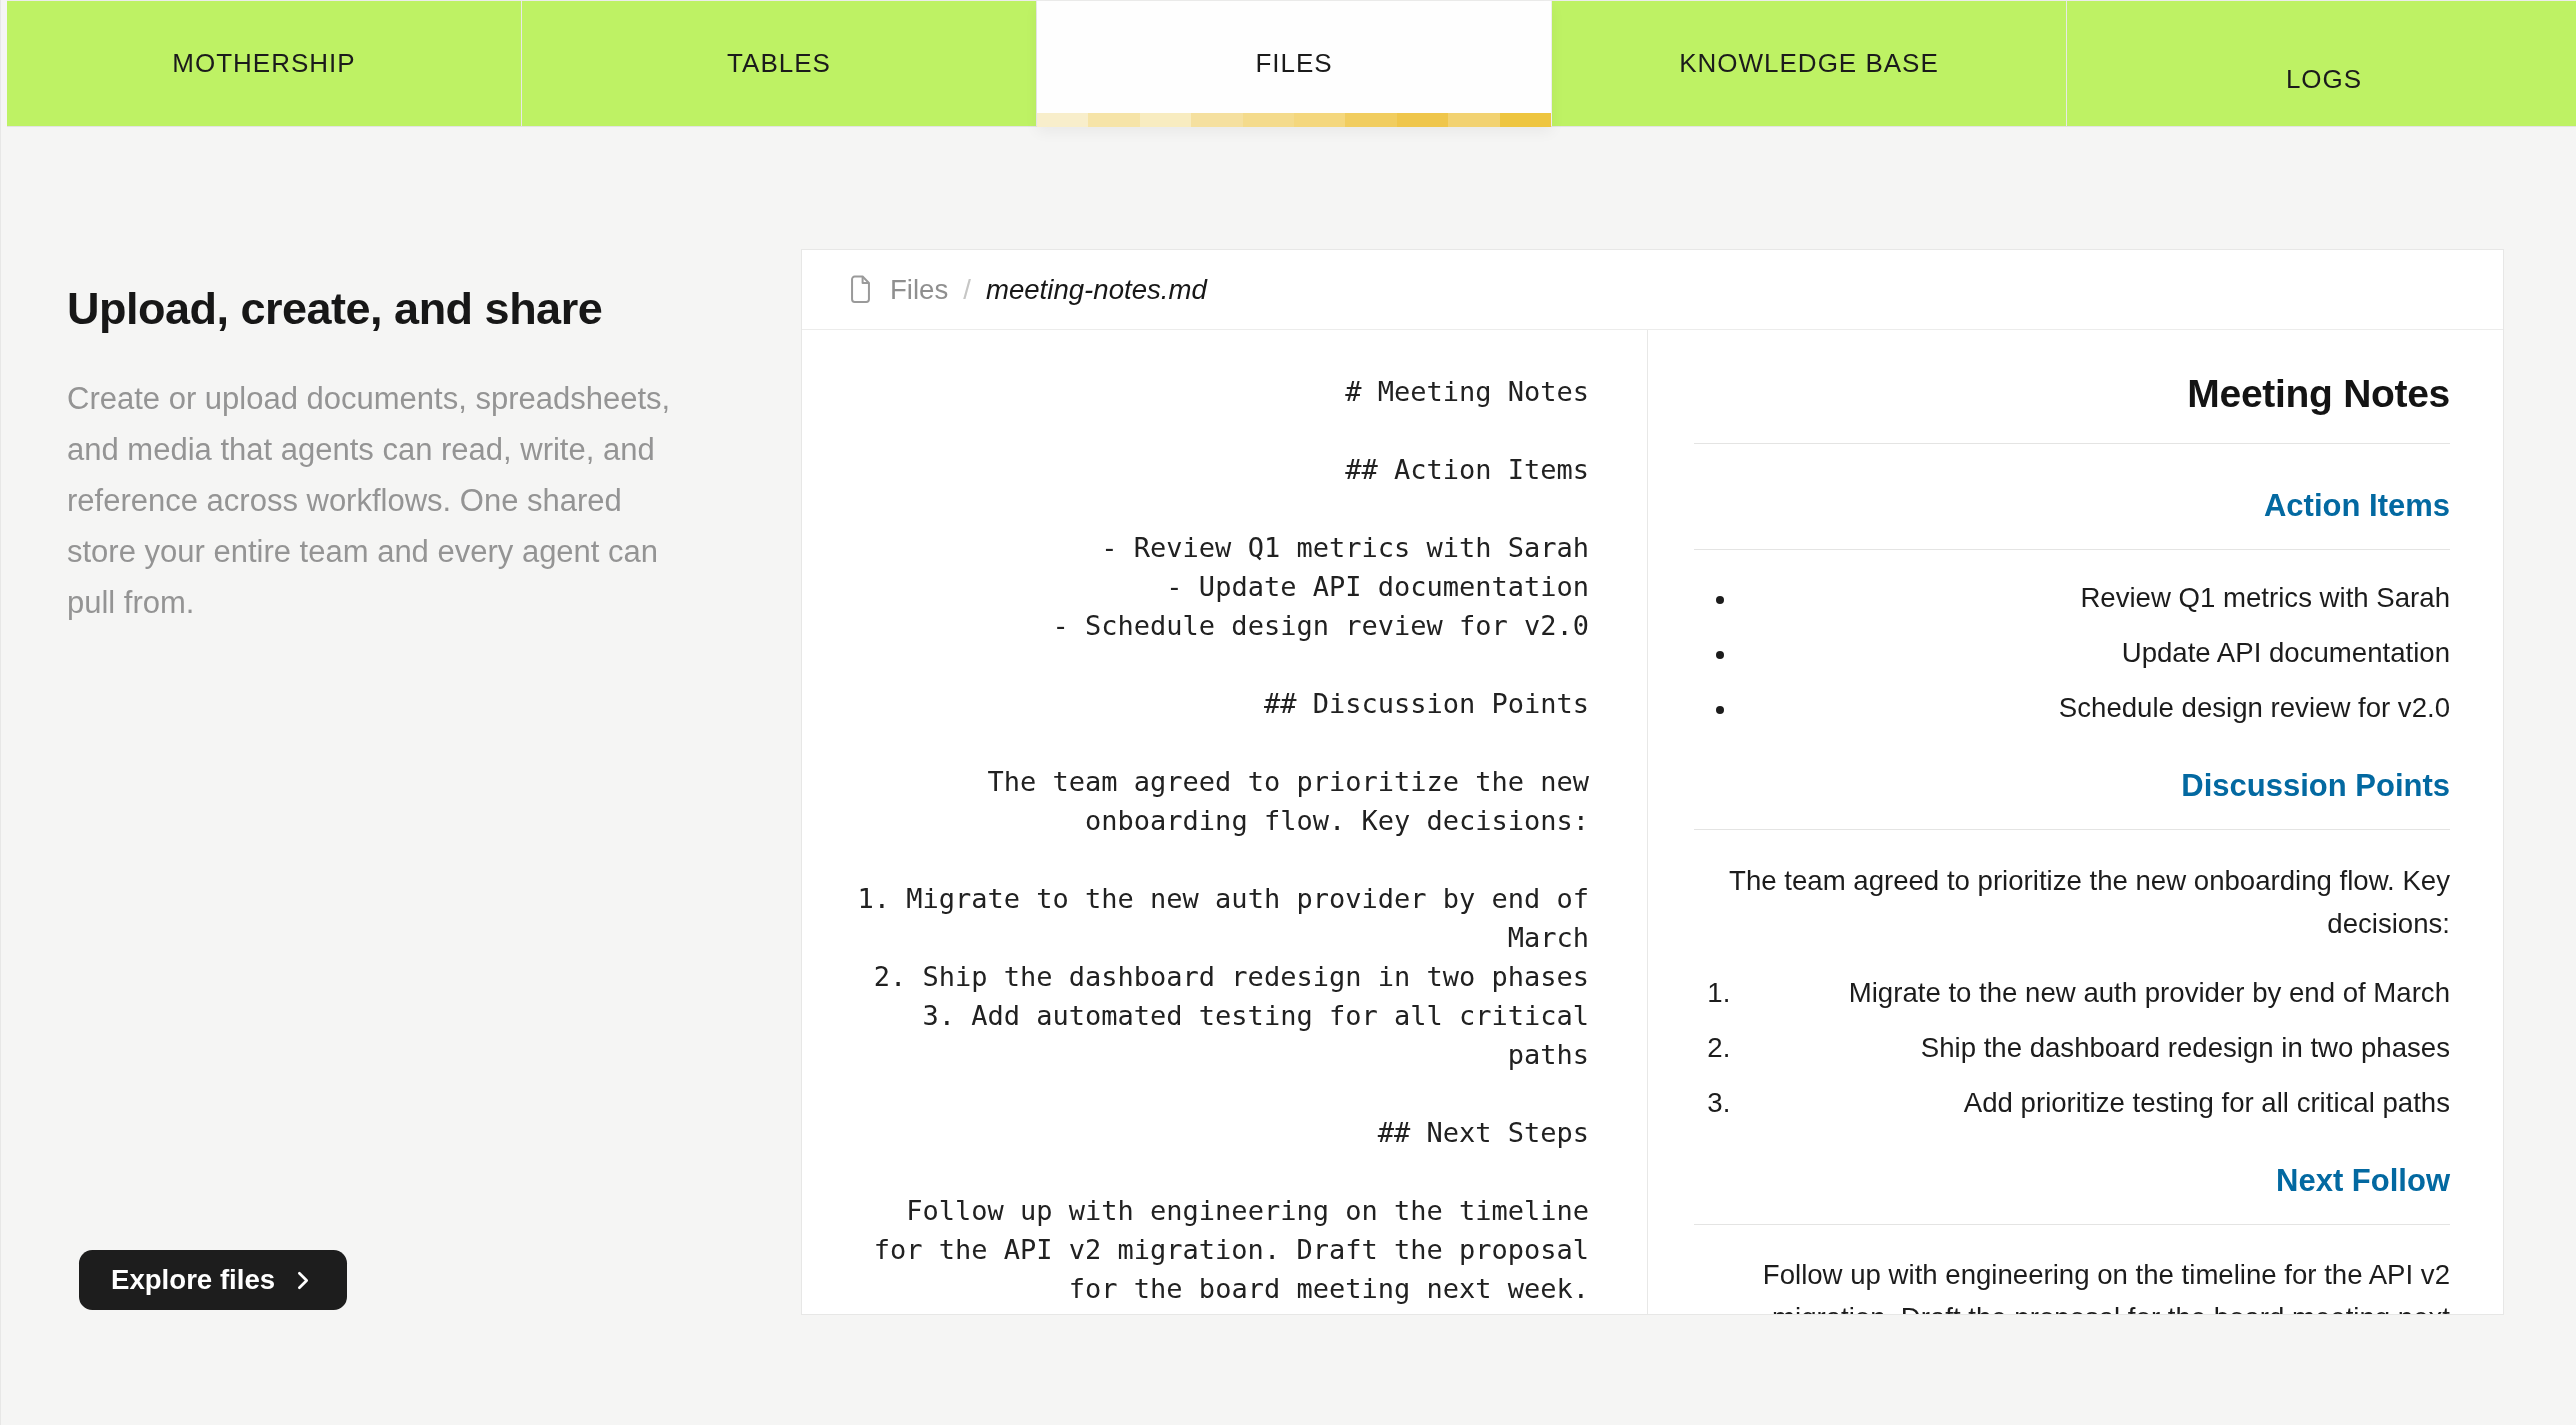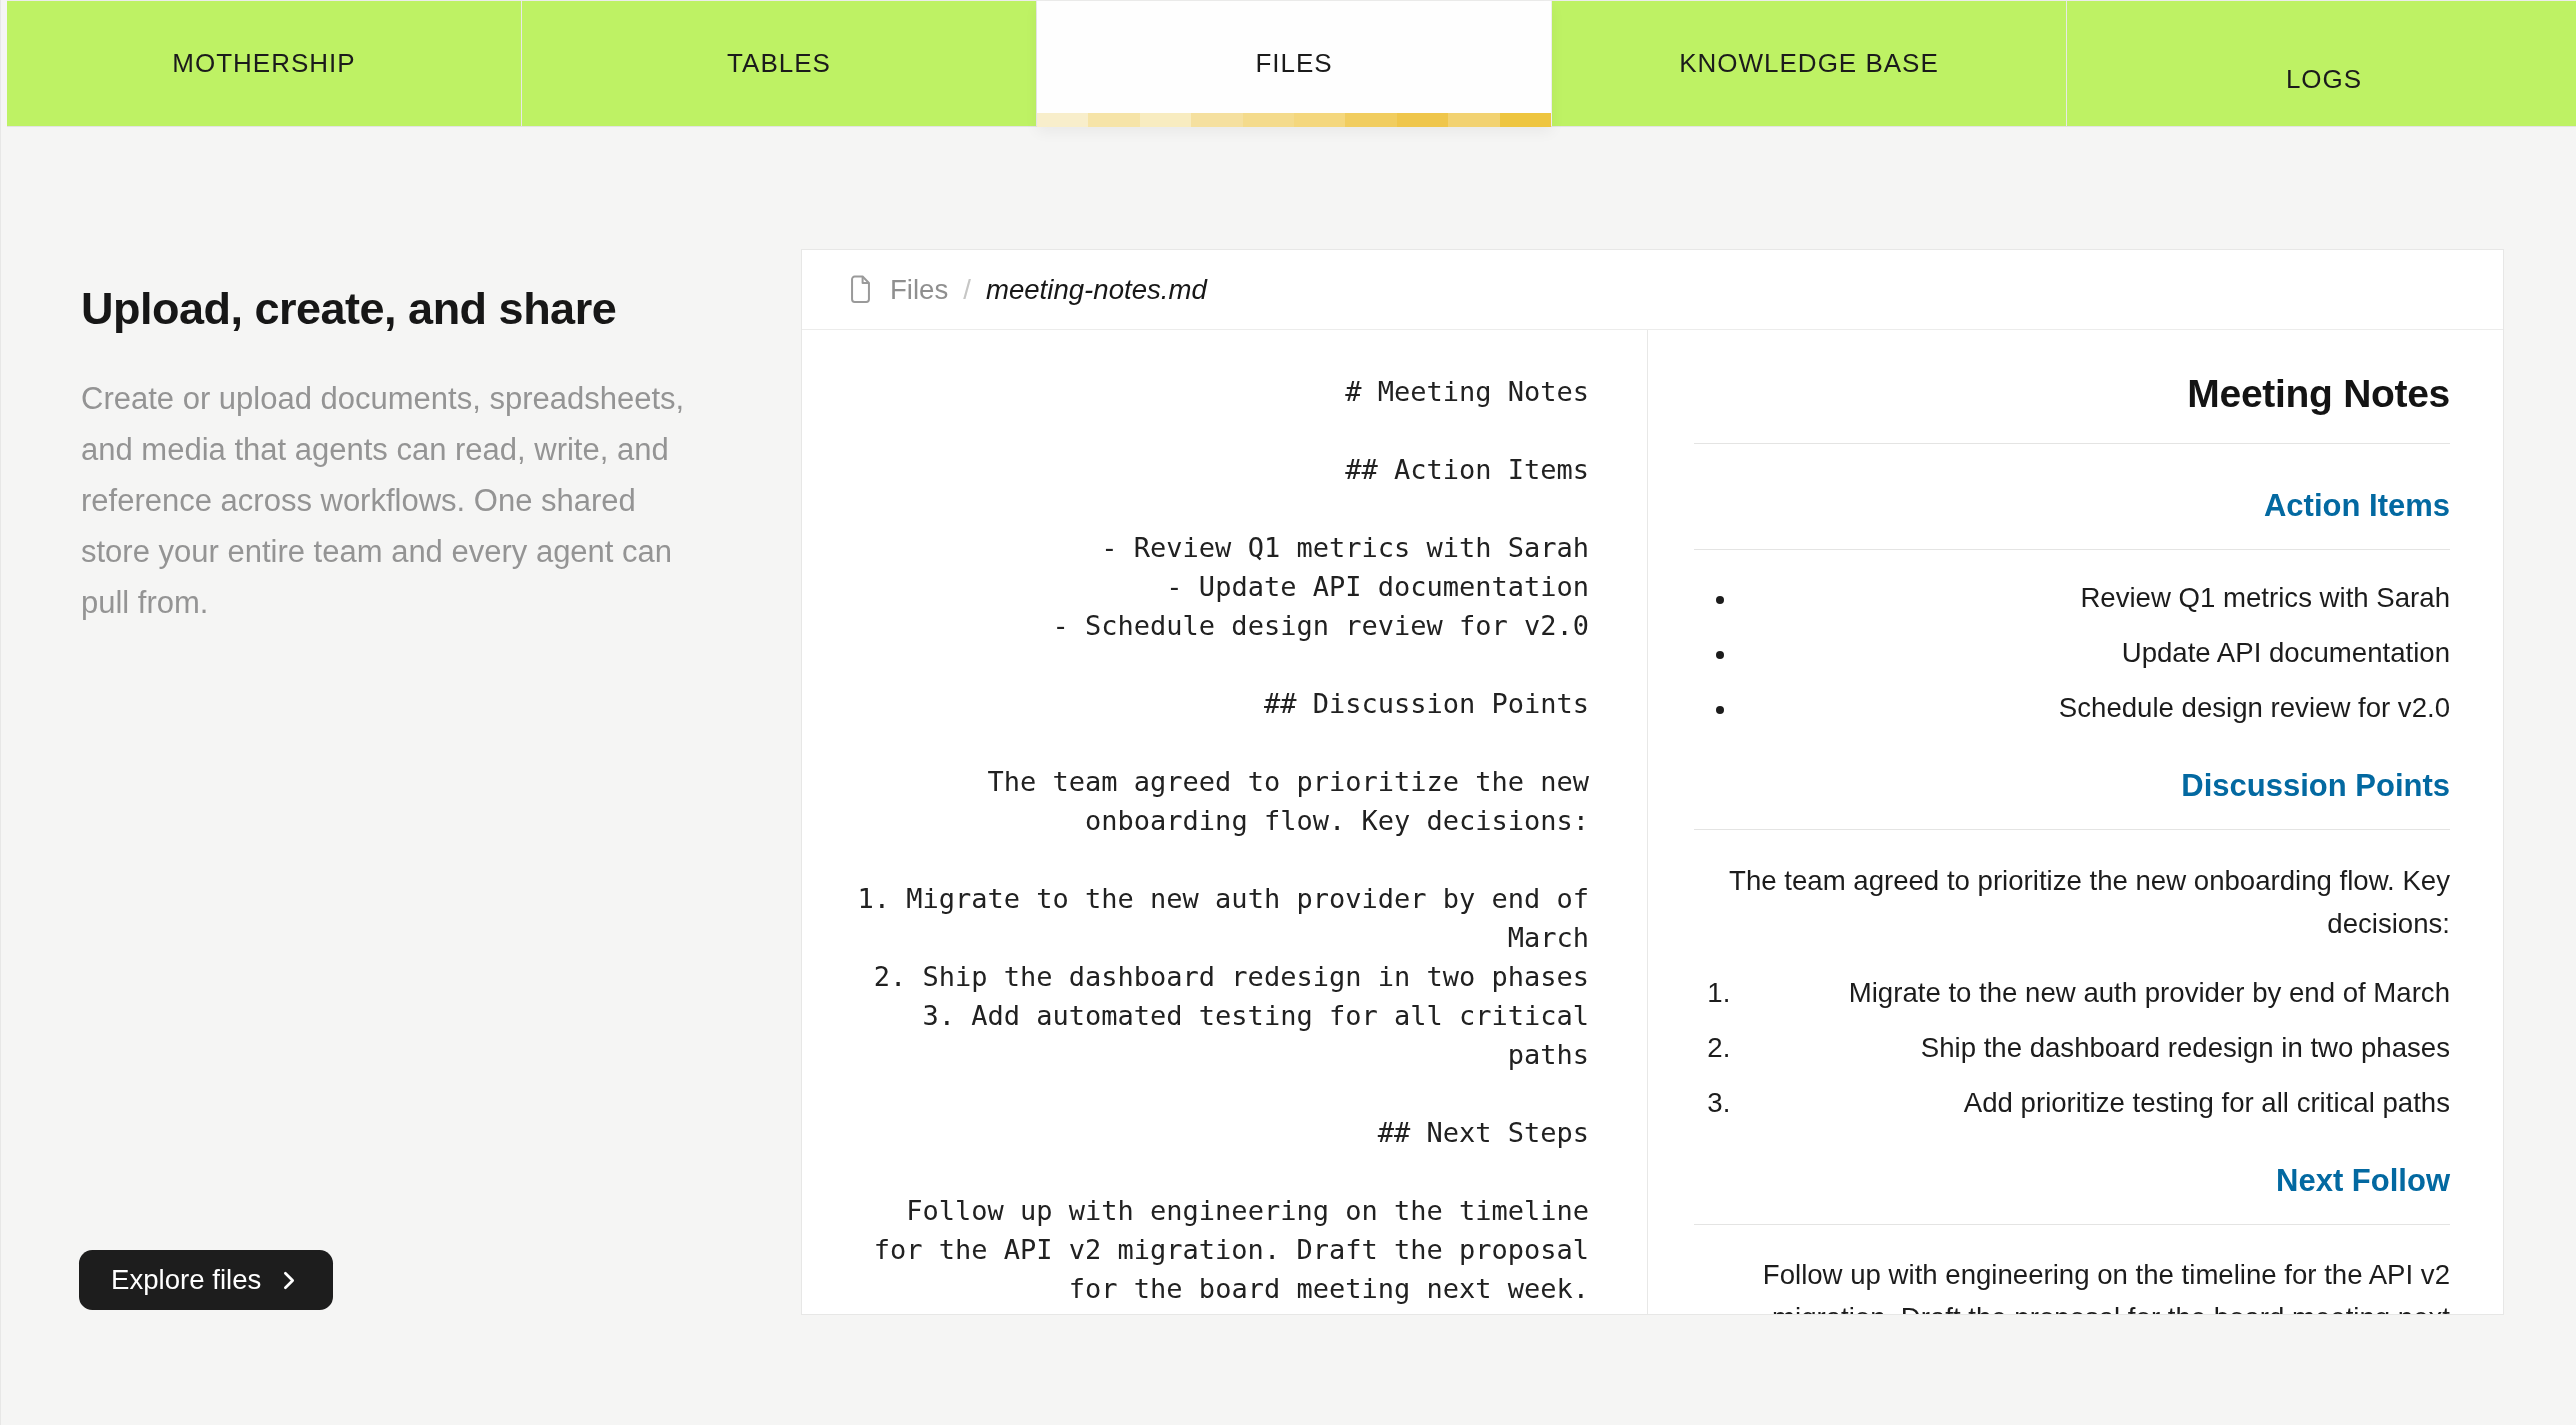--- a/index.html
+++ b/index.html
@@ -43,21 +43,21 @@
     border-right-color: #ededec;
   }
   .tab-underline {
     position: absolute; left: 0; right: 0; bottom: -1px;
     height: 14.3px;
     display: flex;
   }
   .tab-underline span { flex: 1 1 0; }
 
   
-  .intro { position: absolute; left: 80px; top: 283px; width: 605px; }
+  .intro { position: absolute; left: 66px; top: 283px; width: 605px; }
   .intro h1 {
     font-size: 45px;
     font-weight: 600;
     letter-spacing: -0.5px;
     color: #171717;
   }
   .intro p {
     margin-top: 38px;
     font-size: 31px;
     line-height: 51px;
@@ -67,21 +67,21 @@
     position: absolute; left: 78px; top: 1250px;
     display: inline-flex; align-items: center; gap: 15px;
     background: #1d1d1d;
     color: #fff;
     border: none;
     border-radius: 13.3px;
     padding: 4px 32px;
     height: 60px;
     font-family: "Liberation Sans", sans-serif;
     font-size: 27.6px;
-    font-weight: 400;
+    font-weight: 700;
     cursor: pointer;
   }
   .cta svg { display: block; }
 
   
   .card {
     position: absolute; left: 800px; top: 249px;
     width: 1703px; height: 1066px;
     background: #ffffff;
     border: 1px solid #e7e7e6;

